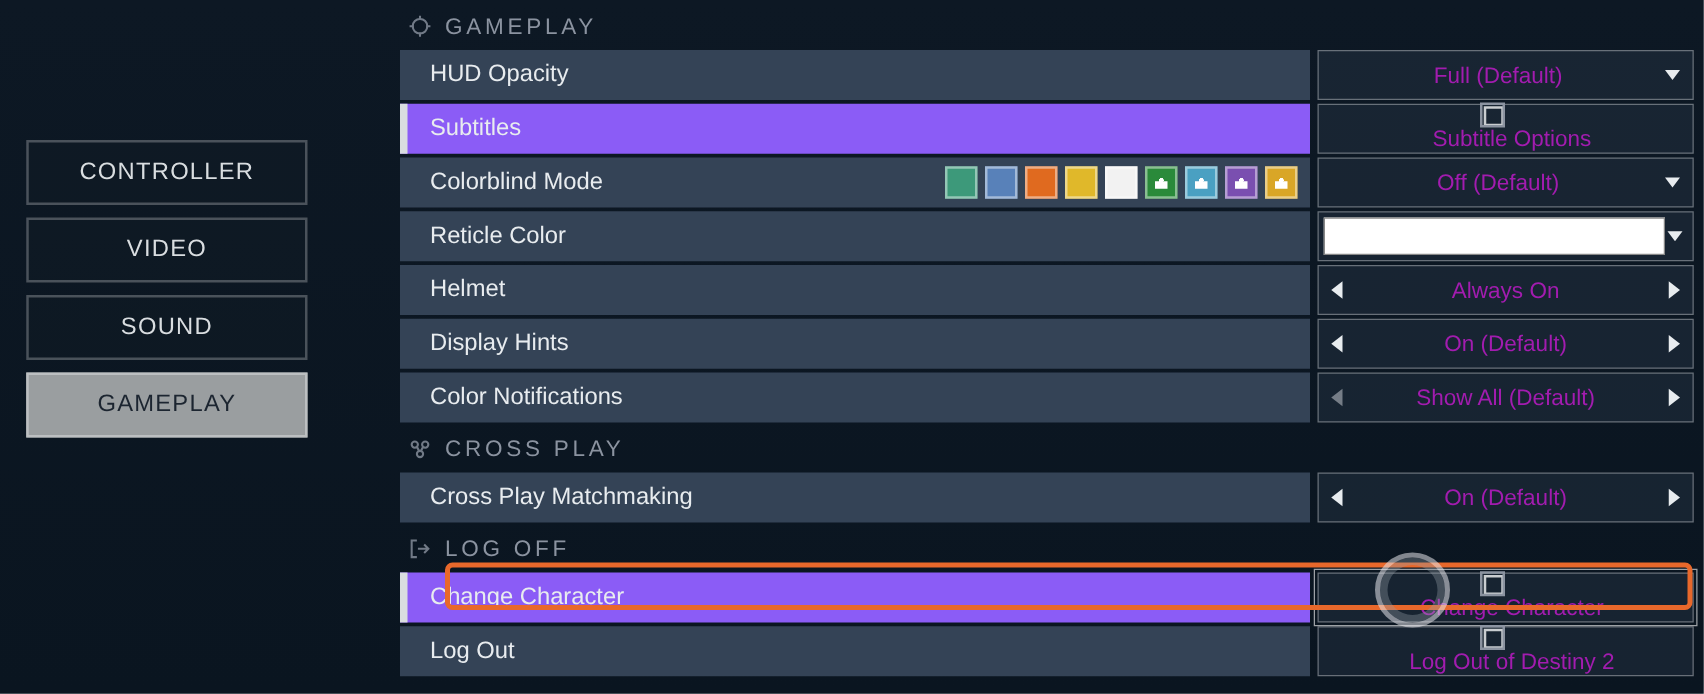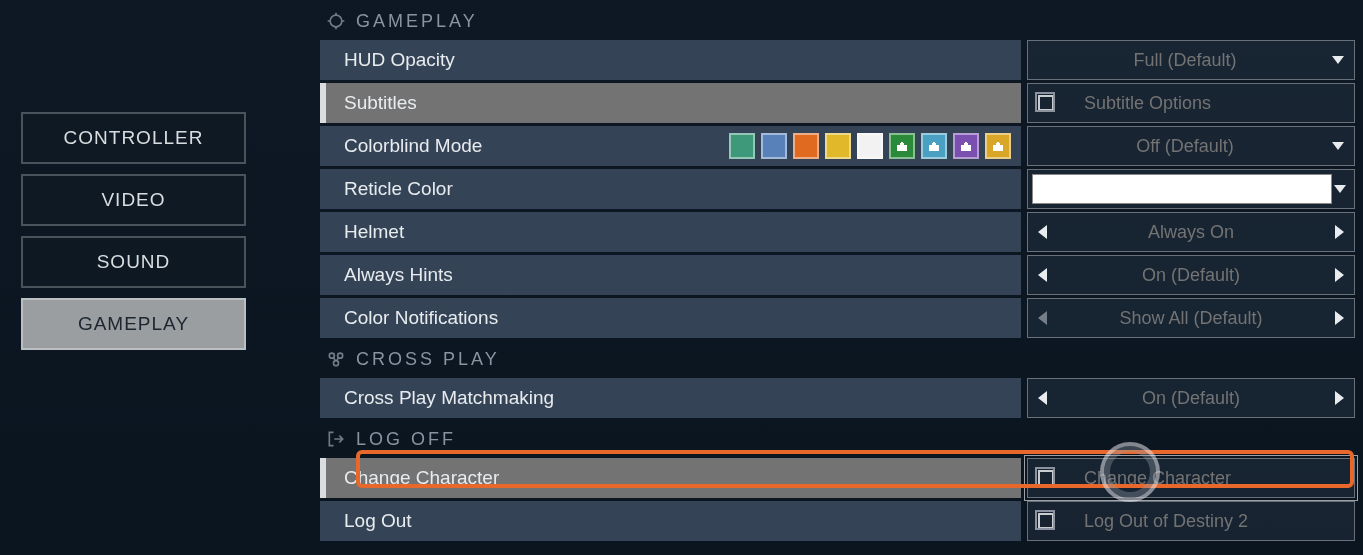--- a/index.html
+++ b/index.html
@@ -50,40 +50,40 @@
   .row-label {
     flex: 1; min-width: 0;
     background: #344356;
     display: flex; align-items: center;
     padding-left: 18px;
     font-size: 19px; color: #e8ecef;
     border-left: 6px solid transparent;
     position: relative;
   }
   .row.selected .row-label {
-    background: #737373;
+    background: #8b5cf6;
     border-left-color: #d9dde0;
   }
   .row-control {
-    width: 328px; margin-left: 6px;
+    width: 301px; margin-left: 6px;
     border: 1px solid rgba(255,255,255,0.35);
     background: rgba(35,50,65,0.5);
     display: flex; align-items: center; justify-content: center;
-    font-size: 18px; color: #737373; position: relative;
+    font-size: 18px; color: #a21caf; position: relative;
     cursor: pointer;
   }
   .row-control.dropdown { justify-content: space-between; padding: 0 10px; }
   .row-control.dropdown .dd-label { flex: 1; text-align: center; }
   .caret { width: 0; height: 0; border-left: 6px solid transparent; border-right: 6px solid transparent; border-top: 8px solid #e8ecef; }
   .row-control.arrows { justify-content: space-between; padding: 0 10px; gap: 24px; }
   .arrow { width: 0; height: 0; }
   .arrow.l { border-top: 7px solid transparent; border-bottom: 7px solid transparent; border-right: 9px solid #e8ecef; }
   .arrow.r { border-top: 7px solid transparent; border-bottom: 7px solid transparent; border-left: 9px solid #e8ecef; }
 
-  .row-control.submenu { justify-content: flex-start; padding-left: 10px; }
+  .row-control.submenu { justify-content: center; padding-left: 10px; flex-direction: column; }
   .submenu-icon {
     width: 16px; height: 16px; border: 2px solid #c9cdd0; position: relative; margin-right: 30px;
   }
   .submenu-icon::after { content:""; position:absolute; left:-5px; top:-5px; width:16px; height:16px; border:2px solid #8b93a0; }
 
   .row-control.color-picker { padding: 0; }
   .color-bar { flex:1; height: 30px; margin: 0 2px 0 4px; background:#fff; border:1px solid #888; }
 
   
   .swatches { position:absolute; right:10px; top:50%; transform:translateY(-50%); display:flex; gap:6px; }
@@ -190,21 +190,21 @@
       </div>
     <div class="row-control arrows">
       <span class="arrow l"></span>
       <span>Always On</span>
       <span class="arrow r"></span>
     </div>
   </div>
 
   <div class="row">
     <div class="row-label">
-        <span>Always Hints</span>
+        <span>Display Hints</span>
       </div>
     <div class="row-control arrows">
       <span class="arrow l"></span>
       <span>On (Default)</span>
       <span class="arrow r"></span>
     </div>
   </div>
 
   <div class="row">
     <div class="row-label">

